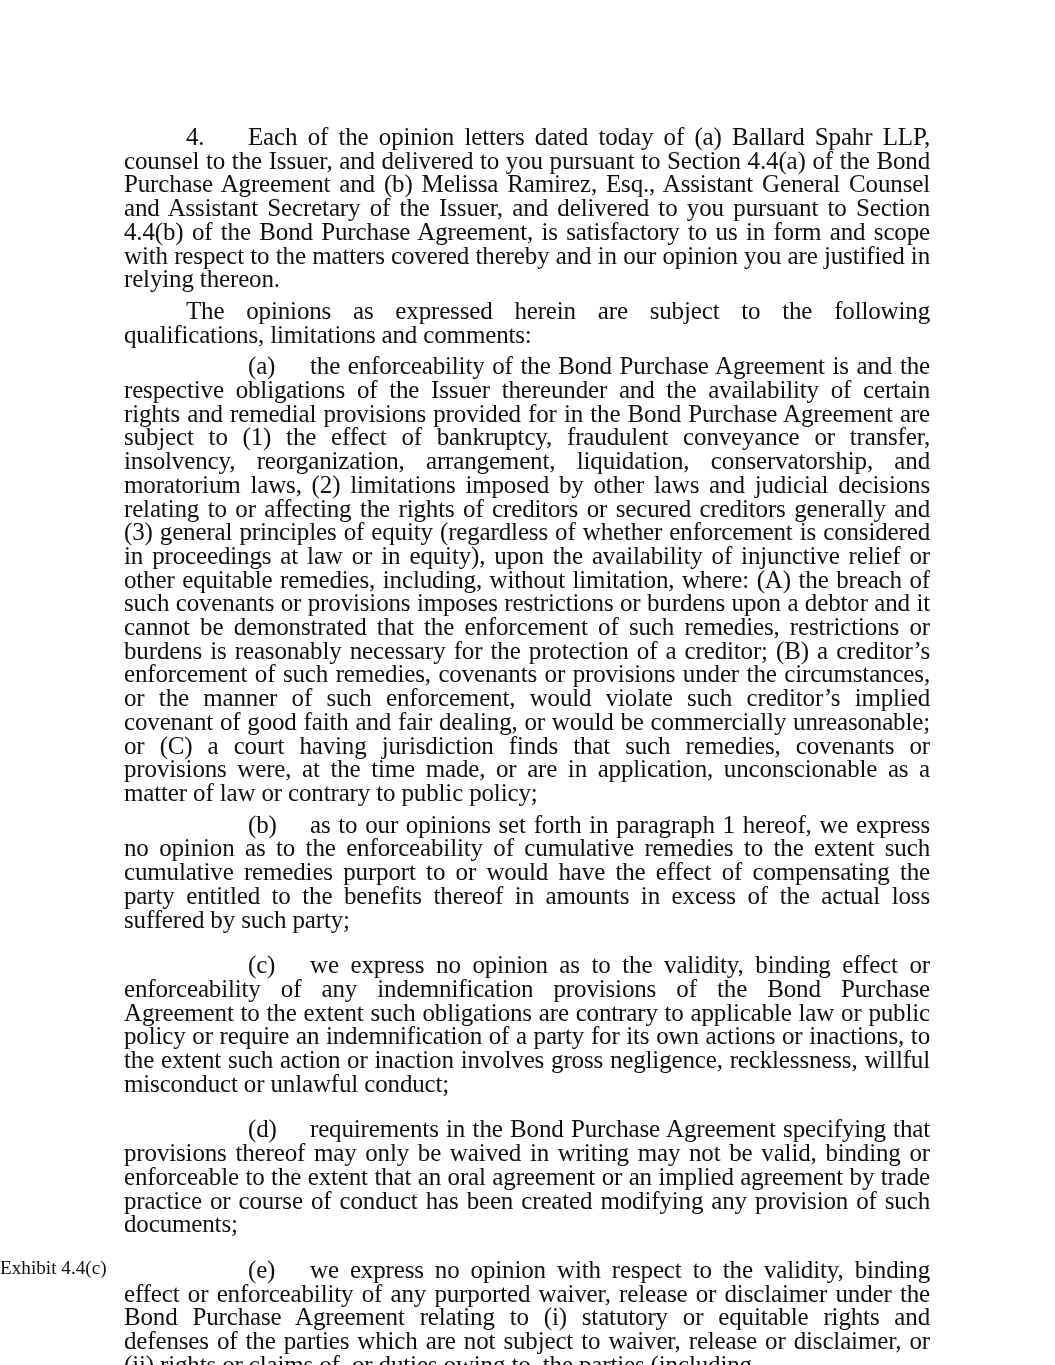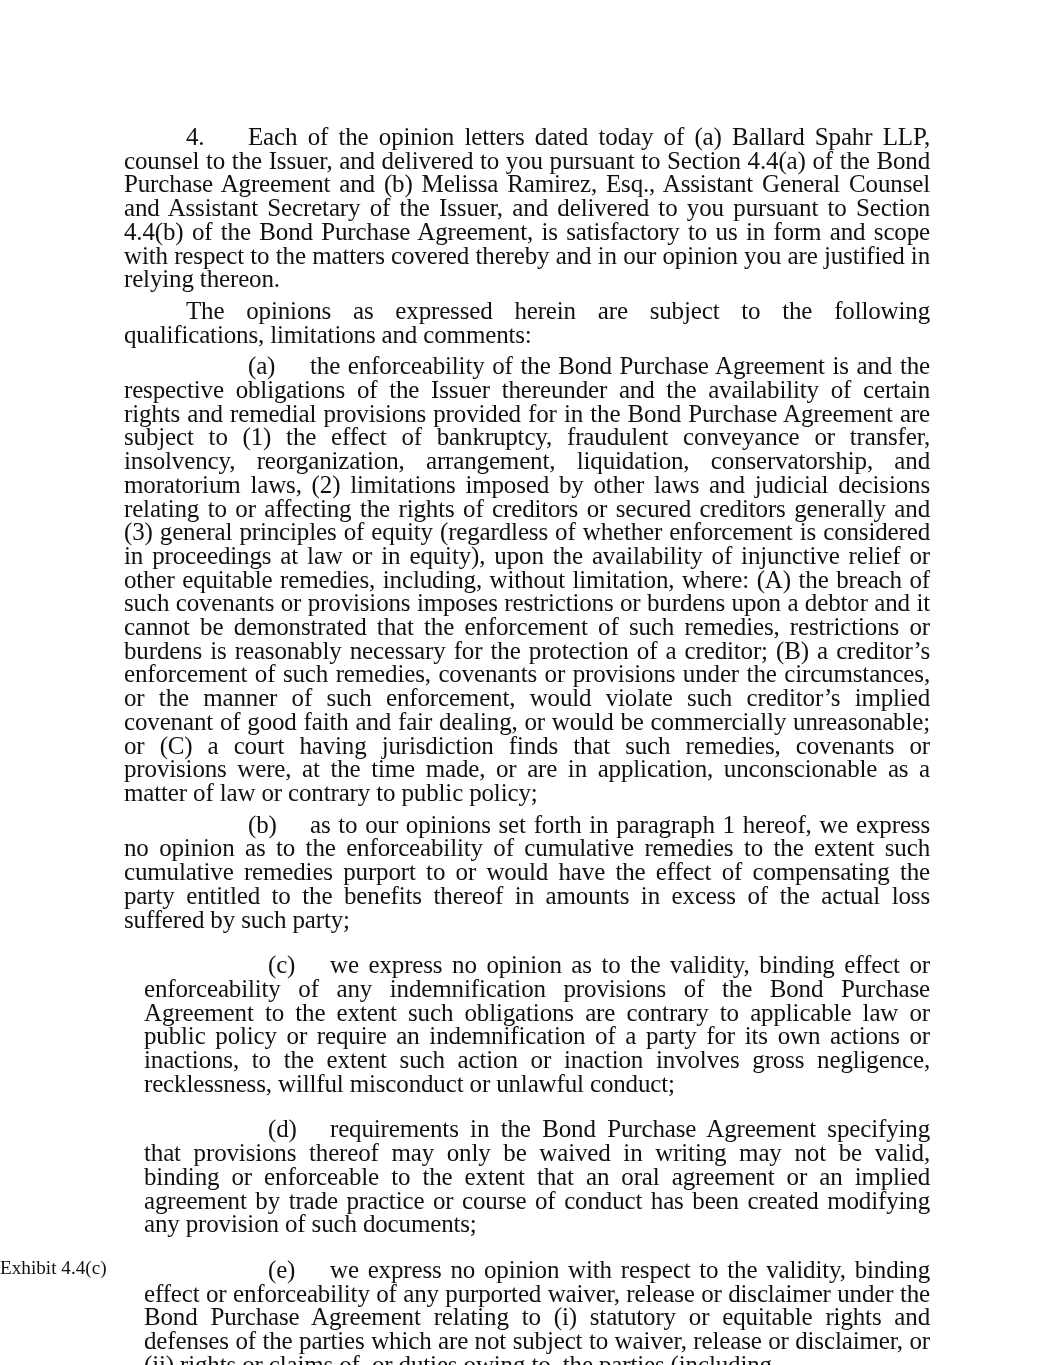--- a/index.html
+++ b/index.html
@@ -23,21 +23,21 @@
       font-size: 25px;
       line-height: 23.7px;
       text-align: justify;
       text-justify: inter-word;
       letter-spacing: -0.15px;
     }
     .para {
       margin: 0;
     }
     .gap-1 { margin-top: 8px; }
-    .gap-2 { margin-top: 22px; margin-left: 20px; }
+    .gap-2 { margin-top: 22px; }
     .p-num {
       display: inline-block;
       width: 62px;
       margin-left: 62px;
     }
     .sub-label {
       display: inline-block;
       width: 62px;
       margin-left: 124px;
     }

